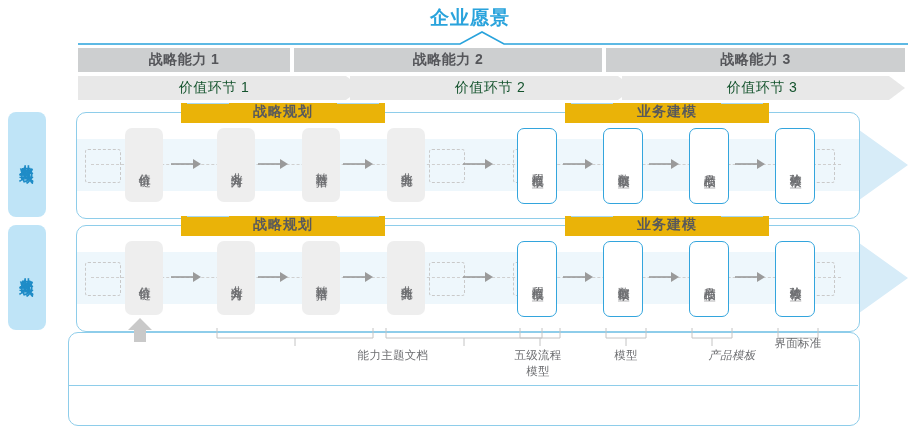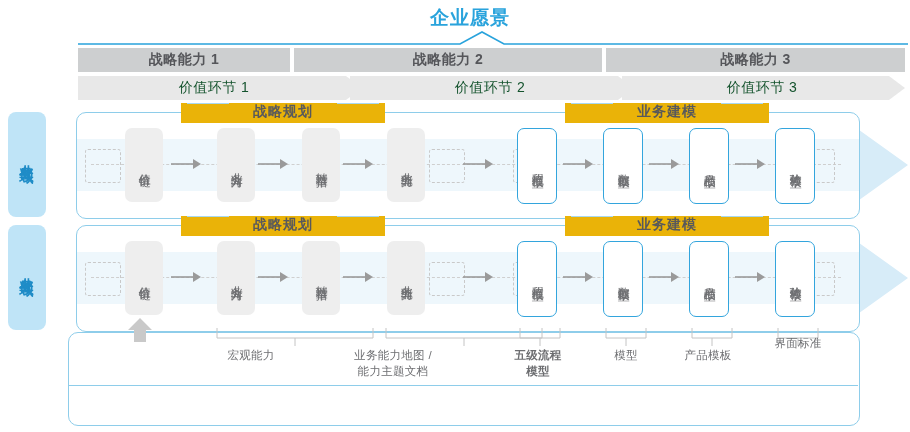--- a/index.html
+++ b/index.html
@@ -358,34 +358,32 @@
       <path d="M710,0 L710,10 L730,10 L730,18 M730,10 L750,10 L750,0"></path>
     </g>
   </svg>
 
   <svg class="upArrow" viewBox="0 0 28 24">
     <polygon points="14,0 26,12 20,12 20,24 8,24 8,12 2,12" fill="#c9c9c9"></polygon>
   </svg>
 
 
   <div class="btm-label" style="left:196px;top:348px;width:110px;">
-    <div>宏观能力</div>
   </div>
   <div class="btm-label" style="left:330px;top:348px;width:126px;">
-    <div>业务能力地图 /</div>
     <div>能力主题文档</div>
   </div>
-  <div class="btm-label" style="left:486px;top:348px;width:104px;font-weight:bold;">
+  <div class="btm-label" style="left:486px;top:348px;width:104px;">
     <div>五级流程</div>
     <div>模型</div>
   </div>
   <div class="btm-label" style="left:574px;top:348px;width:104px;">
     <div>模型</div>
   </div>
-  <div class="btm-label" style="left:656px;top:348px;width:104px;">
+  <div class="btm-label" style="left:680px;top:348px;width:104px;font-style:italic;">
     <div>产品模板</div>
     <div></div>
   </div>
   <div class="btm-label" style="left:746px;top:336px;width:104px;">
     <div>界面标准</div>
     <div></div>
   </div>
 
 
 </div>

